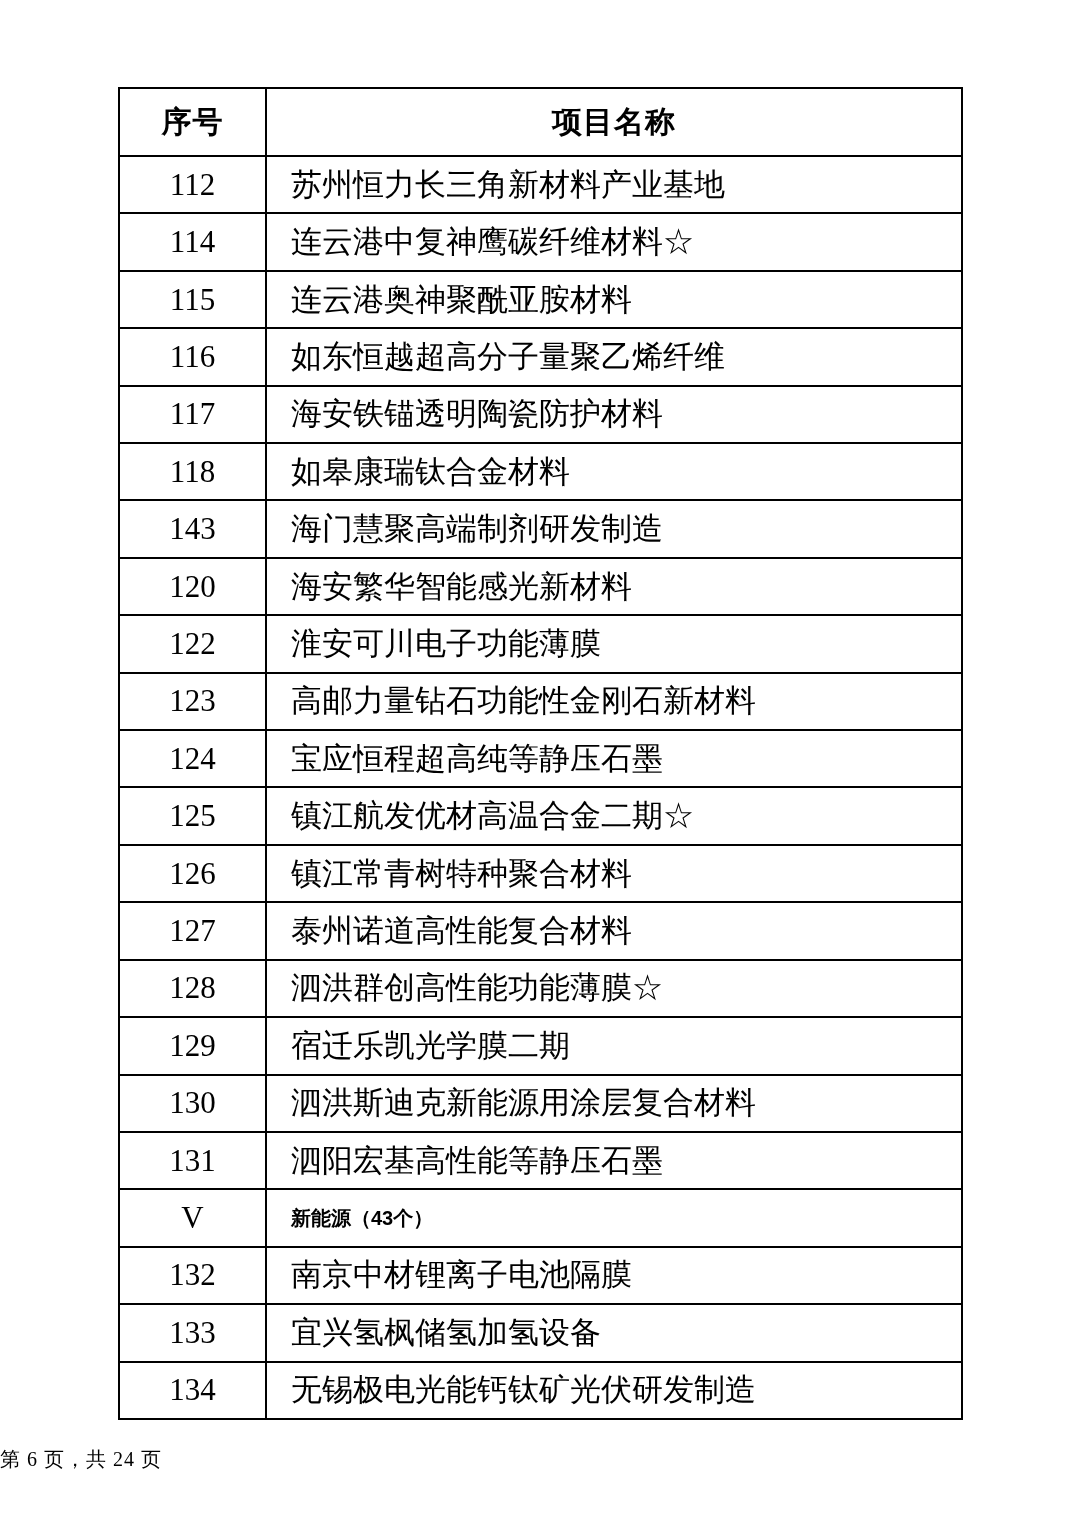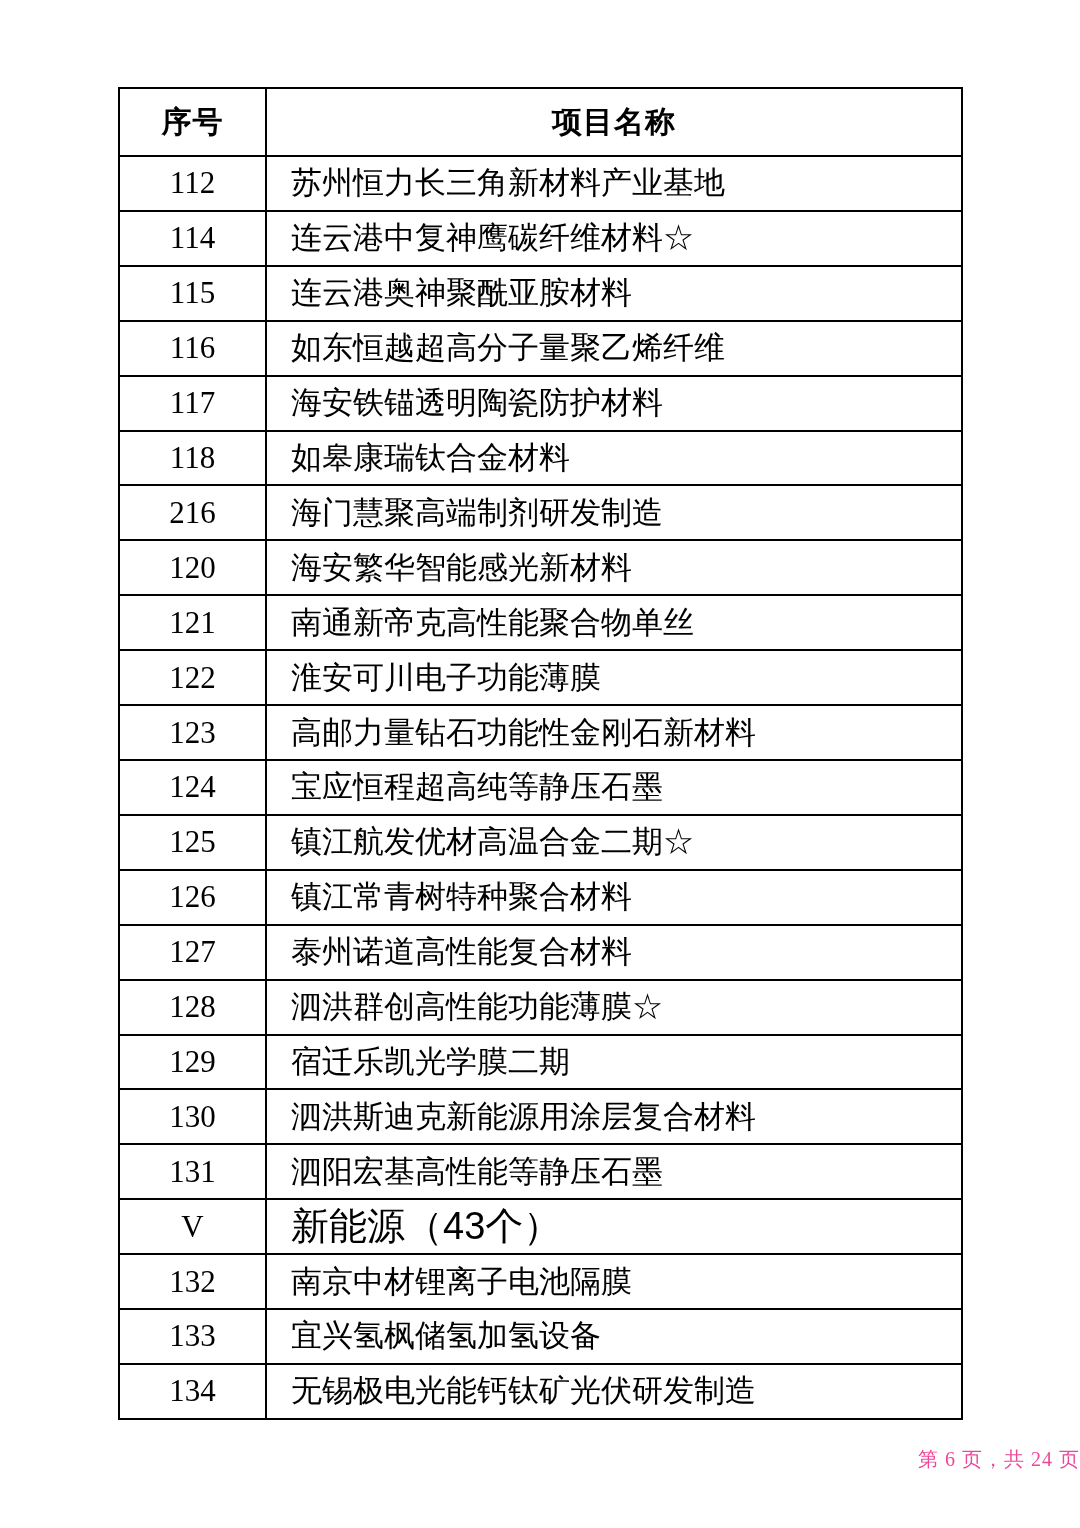--- a/index.html
+++ b/index.html
@@ -46,32 +46,32 @@
     text-align: left;
     padding-left: 24px;
     padding-right: 6px;
     font-size: 31px;
     font-family: "Liberation Serif", serif;
     white-space: nowrap;
     overflow: hidden;
   }
   tr.section-row td.cell-name {
     font-family: "Liberation Sans", sans-serif;
-    font-weight: 400;
-    font-size: 38px;
+    font-weight: 700;
+    font-size: 20px;
   }
   .page-footer {
     position: absolute;
     left: 0;
     top: 1446px;
     width: 100%;
-    text-align: right;
+    text-align: left;
     font-size: 20px;
     font-family: "Liberation Serif", serif;
-    color: #ec4899;
+    color: #000000;
     letter-spacing: 1px;
   }
 </style>
 </head>
 <body>
 
 <div class="page">
 
   <table class="project-table">
     <colgroup>
@@ -103,30 +103,26 @@
   </tr>
         <tr>
     <td class="cell-index">117</td>
     <td class="cell-name">海安铁锚透明陶瓷防护材料</td>
   </tr>
         <tr>
     <td class="cell-index">118</td>
     <td class="cell-name">如皋康瑞钛合金材料</td>
   </tr>
         <tr>
-    <td class="cell-index">216</td>
+    <td class="cell-index">143</td>
     <td class="cell-name">海门慧聚高端制剂研发制造</td>
   </tr>
         <tr>
     <td class="cell-index">120</td>
     <td class="cell-name">海安繁华智能感光新材料</td>
-  </tr>
-        <tr>
-    <td class="cell-index">121</td>
-    <td class="cell-name">南通新帝克高性能聚合物单丝</td>
   </tr>
         <tr>
     <td class="cell-index">122</td>
     <td class="cell-name">淮安可川电子功能薄膜</td>
   </tr>
         <tr>
     <td class="cell-index">123</td>
     <td class="cell-name">高邮力量钻石功能性金刚石新材料</td>
   </tr>
         <tr>

